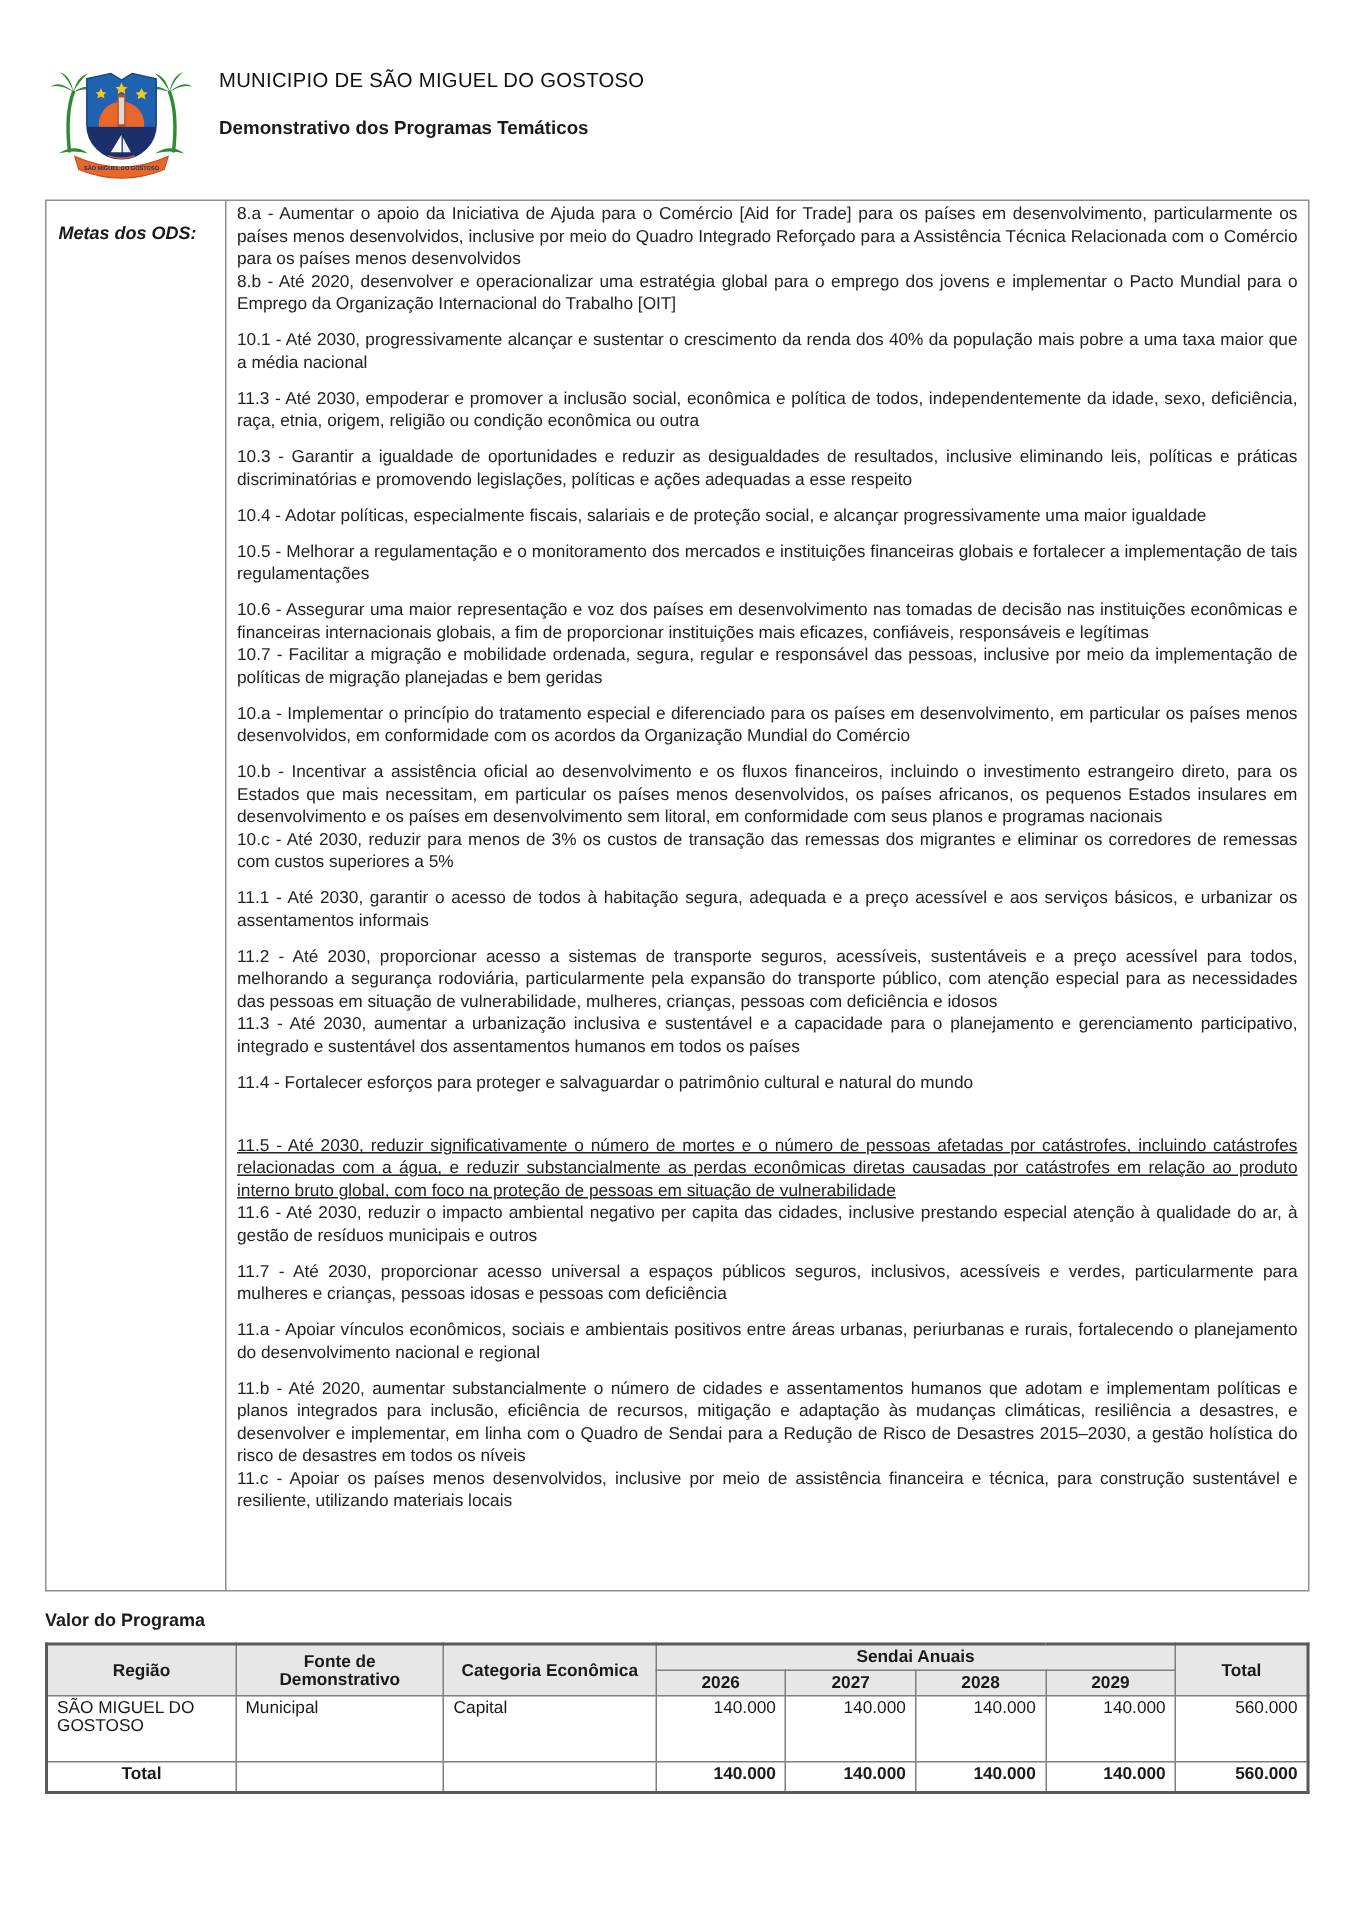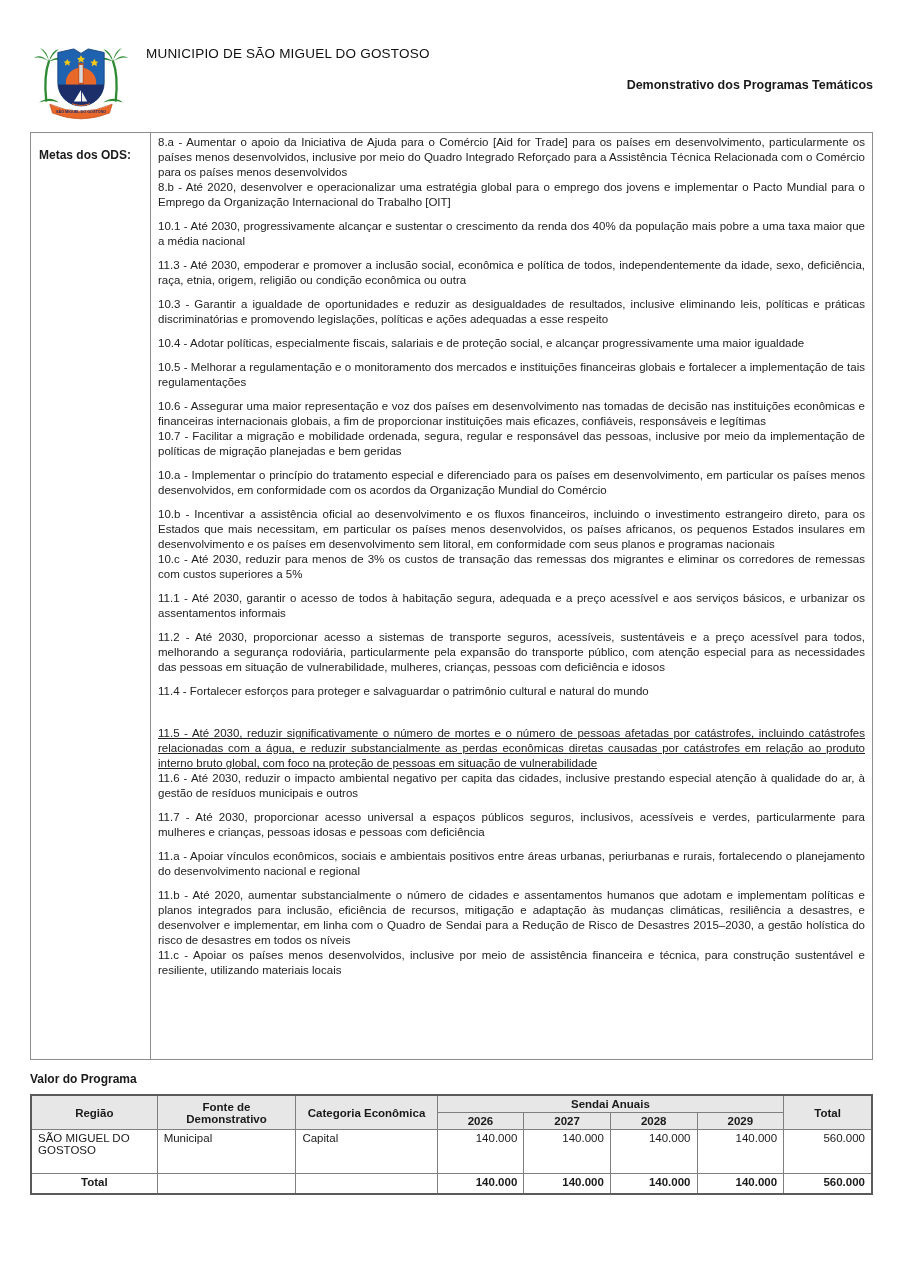--- a/index.html
+++ b/index.html
@@ -12,30 +12,30 @@
     position: relative;
     overflow: hidden;
   }
   .page { padding: 0 27px 1px 30px; border-radius: 21px; }
 
   
   .header { display: flex; align-items: flex-start; padding-top: 36px; min-height: 92px; }
   .logo-wrap { width: 100px; flex: 0 0 100px; margin-left: 2px; }
   .header-left { flex: 1 1 auto; padding-left: 14px; }
   .municipality { font-size: 13.5px; color: #111; margin-top: 10px; letter-spacing: .2px; }
-  .report-title { font-size: 12.5px; font-weight: bold; margin-top: 17px; text-align: right; }
+  .report-title { font-size: 12.5px; font-weight: bold; margin-top: 17px; }
   .header-right { flex: 0 0 auto; text-align: right; padding-top: 10px; }
   .system-name { font-size: 12.5px; }
   .ppa-label { font-size: 11px; font-weight: bold; margin-top: 14px; }
   .page-label { font-size: 11px; margin-top: 5px; }
 
   
   .ods { display: flex; border: 1px solid #8d8d8d; margin-top: 2px; min-height: 928px; }
   .ods-label-cell { flex: 0 0 120px; border-right: 1px solid #8d8d8d; padding: 12px 4px 0 8px; }
-  .ods-label { font-size: 12px; font-weight: bold; }
+  .ods-label { font-size: 12px; font-weight: bold; font-style: italic; }
   .ods-content { flex: 1 1 auto; padding: 2px 7px 8px 7px; }
   .para {
     margin: 0; font-size: 11.5px; line-height: 15px;
     text-align: justify; color: #222;
   }
   .para.gap { margin-top: 9px; }
   .para.biggap { margin-top: 27px; text-decoration: underline; }
 
   
   .section-title { font-size: 12px; font-weight: bold; margin: 12px 0 8px 0; }
@@ -121,20 +121,21 @@
       <p class="para gap">10.3 - Garantir a igualdade de oportunidades e reduzir as desigualdades de resultados, inclusive eliminando leis, políticas e práticas discriminatórias e promovendo legislações, políticas e ações adequadas a esse respeito</p>
       <p class="para gap">10.4 - Adotar políticas, especialmente fiscais, salariais e de proteção social, e alcançar progressivamente uma maior igualdade</p>
       <p class="para gap">10.5 - Melhorar a regulamentação e o monitoramento dos mercados e instituições financeiras globais e fortalecer a implementação de tais regulamentações</p>
       <p class="para gap">10.6 - Assegurar uma maior representação e voz dos países em desenvolvimento nas tomadas de decisão nas instituições econômicas e financeiras internacionais globais, a fim de proporcionar instituições mais eficazes, confiáveis, responsáveis e legítimas</p>
       <p class="para">10.7 - Facilitar a migração e mobilidade ordenada, segura, regular e responsável das pessoas, inclusive por meio da implementação de políticas de migração planejadas e bem geridas</p>
       <p class="para gap">10.a - Implementar o princípio do tratamento especial e diferenciado para os países em desenvolvimento, em particular os países menos desenvolvidos, em conformidade com os acordos da Organização Mundial do Comércio</p>
       <p class="para gap">10.b - Incentivar a assistência oficial ao desenvolvimento e os fluxos financeiros, incluindo o investimento estrangeiro direto, para os Estados que mais necessitam, em particular os países menos desenvolvidos, os países africanos, os pequenos Estados insulares em desenvolvimento e os países em desenvolvimento sem litoral, em conformidade com seus planos e programas nacionais</p>
       <p class="para">10.c - Até 2030, reduzir para menos de 3% os custos de transação das remessas dos migrantes e eliminar os corredores de remessas com custos superiores a 5%</p>
       <p class="para gap">11.1 - Até 2030, garantir o acesso de todos à habitação segura, adequada e a preço acessível e aos serviços básicos, e urbanizar os assentamentos informais</p>
       <p class="para gap">11.2 - Até 2030, proporcionar acesso a sistemas de transporte seguros, acessíveis, sustentáveis e a preço acessível para todos, melhorando a segurança rodoviária, particularmente pela expansão do transporte público, com atenção especial para as necessidades das pessoas em situação de vulnerabilidade, mulheres, crianças, pessoas com deficiência e idosos</p>
+      <p class="para">11.3 - Até 2030, aumentar a urbanização inclusiva e sustentável e a capacidade para o planejamento e gerenciamento participativo, integrado e sustentável dos assentamentos humanos em todos os países</p>
       <p class="para gap">11.4 - Fortalecer esforços para proteger e salvaguardar o patrimônio cultural e natural do mundo</p>
       <p class="para biggap">11.5 - Até 2030, reduzir significativamente o número de mortes e o número de pessoas afetadas por catástrofes, incluindo catástrofes relacionadas com a água, e reduzir substancialmente as perdas econômicas diretas causadas por catástrofes em relação ao produto interno bruto global, com foco na proteção de pessoas em situação de vulnerabilidade</p>
       <p class="para">11.6 - Até 2030, reduzir o impacto ambiental negativo per capita das cidades, inclusive prestando especial atenção à qualidade do ar, à gestão de resíduos municipais e outros</p>
       <p class="para gap">11.7 - Até 2030, proporcionar acesso universal a espaços públicos seguros, inclusivos, acessíveis e verdes, particularmente para mulheres e crianças, pessoas idosas e pessoas com deficiência</p>
       <p class="para gap">11.a - Apoiar vínculos econômicos, sociais e ambientais positivos entre áreas urbanas, periurbanas e rurais, fortalecendo o planejamento do desenvolvimento nacional e regional</p>
       <p class="para gap">11.b - Até 2020, aumentar substancialmente o número de cidades e assentamentos humanos que adotam e implementam políticas e planos integrados para inclusão, eficiência de recursos, mitigação e adaptação às mudanças climáticas, resiliência a desastres, e desenvolver e implementar, em linha com o Quadro de Sendai para a Redução de Risco de Desastres 2015–2030, a gestão holística do risco de desastres em todos os níveis</p>
       <p class="para">11.c - Apoiar os países menos desenvolvidos, inclusive por meio de assistência financeira e técnica, para construção sustentável e resiliente, utilizando materiais locais</p>
     </div>
   </div>
 

